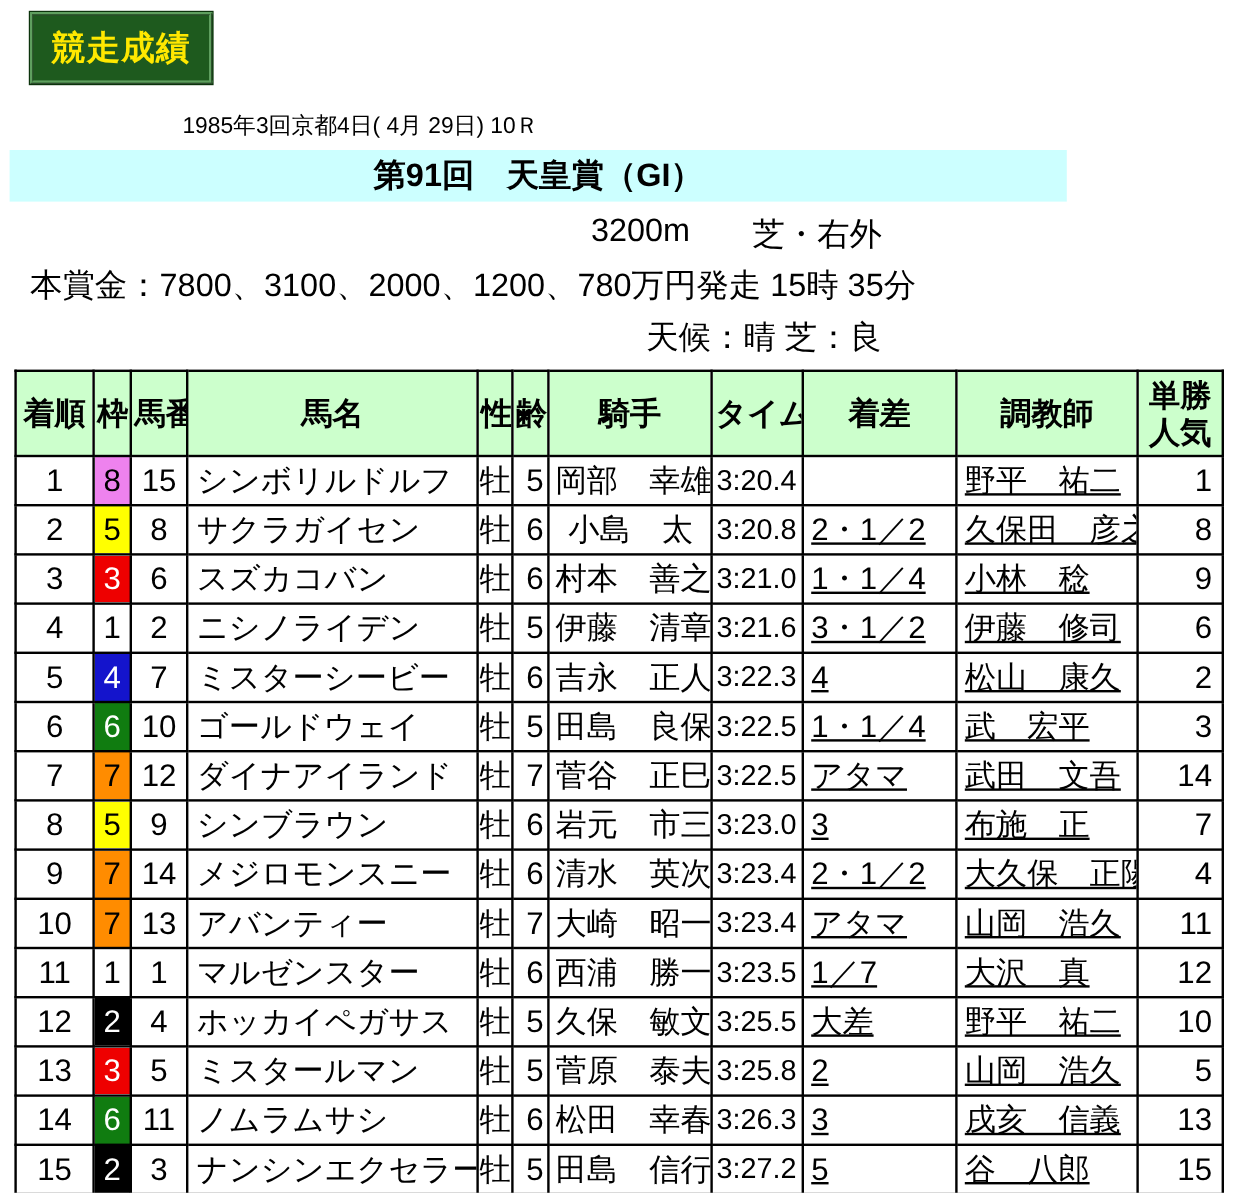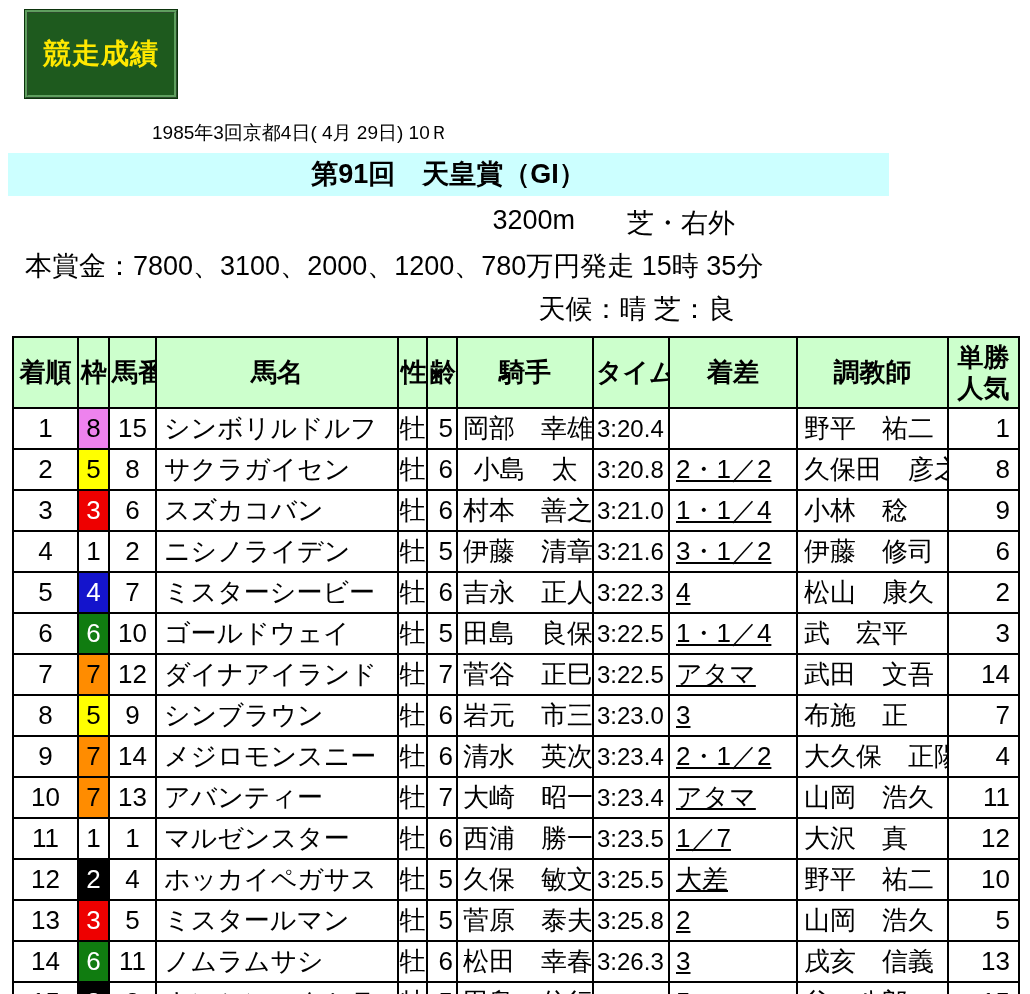--- a/index.html
+++ b/index.html
@@ -5,21 +5,21 @@
   html,body { margin:0; padding:0; }
   body {
     width:1030px; height:994px;
     background:#ffffff; color:#000;
     font-family:"Liberation Sans", sans-serif;
     overflow:hidden;
   }
   .badge {
     display:inline-block;
     margin:10px 0 0 25px;
-    padding:22px 15px;
+    padding:8px 15px;
     font-size:28px; font-weight:bold;
     color:var(--badge_text);
     background:var(--badge_bg);
     border:3px ridge #5f9f5f;
     box-shadow:0 0 0 1px #0c330c;
     letter-spacing:1px;
   }
   .title {
     margin:22px 0 0 152px;
     font-size:19px; font-weight:normal;
@@ -58,21 +58,21 @@
   .results td { height:39px; font-size:26px; padding:0 4px; }
   .col-finish    { text-align:center; }
   .col-frame     { text-align:center; }
   .col-number    { text-align:center; }
   .col-horse     { text-align:left; padding-left:7px !important; }
   .col-sex       { text-align:center; padding:0 !important; }
   .col-age       { text-align:right; padding-right:3px !important; }
   .col-jockey    { text-align:center; padding-left:5px !important; }
   .col-time      { text-align:left; font-size:24px !important; padding-left:3px !important; }
   .col-margin    { text-align:left; padding-left:6px !important;text-decoration:underline; }
-  .col-trainer   { text-align:left; padding-left:6px !important; }
+  .col-trainer   { text-align:left; padding-left:6px !important;text-decoration:underline; }
   .col-popularity{ text-align:right; padding-right:8px !important; }
 </style>
 </head>
 <body style="--badge_bg: #1e5a1e; --badge_text: #ffe800; --banner_bg: #ccffff; --table_header_bg: #ccffcc;">
 
 
 
 <div class="badge">競走成績</div>
 
 <div class="title">1985年3回京都4日( 4月 29日) 10Ｒ</div>

